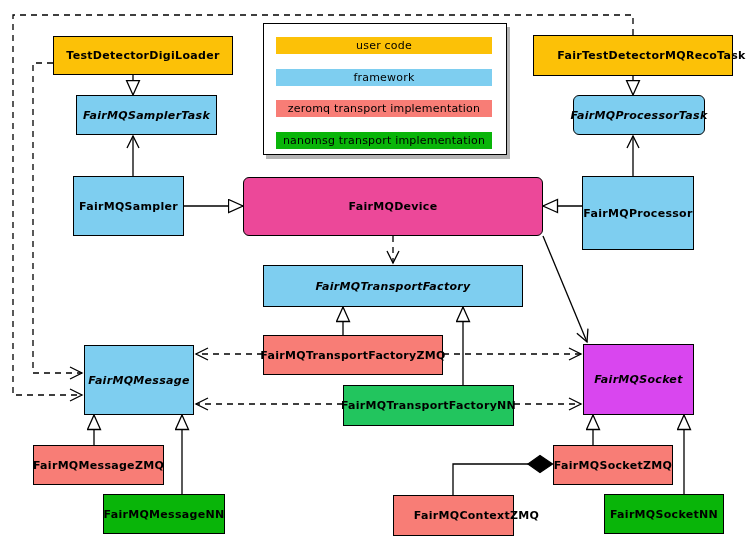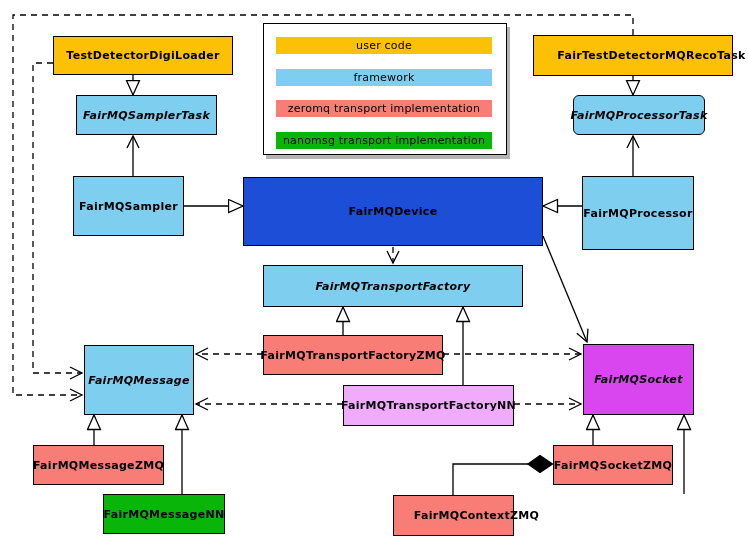--- a/index.html
+++ b/index.html
@@ -86,36 +86,37 @@
   <div class="node" style="left: 53px; top: 36px; width: 180px; height: 39px; background-color: rgb(252, 193, 7);">TestDetectorDigiLoader</div>
 
   <div class="node" style="left: 533px; top: 35px; width: 200px; height: 41px; background-color: rgb(252, 193, 7); padding-left: 37px;">FairTestDetectorMQRecoTask</div>
 
   <div class="node abstract" style="left: 76px; top: 95px; width: 141px; height: 40px; background-color: rgb(126, 206, 240);">FairMQSamplerTask</div>
 
   <div class="node abstract" style="left: 573px; top: 95px; width: 132px; height: 40px; background-color: rgb(126, 206, 240); border-radius: 6px;">FairMQProcessorTask</div>
 
   <div class="node" style="left: 73px; top: 176px; width: 111px; height: 60px; background-color: rgb(126, 206, 240);">FairMQSampler</div>
 
-  <div class="node" style="left: 243px; top: 177px; width: 300px; height: 69px; background-color: #1d4ed8;">FairMQDevice</div>
+  <div class="node" style="left: 243px; top: 177px; width: 300px; height: 59px; background-color: #ec4899; border-radius: 6px;">FairMQDevice</div>
 
   <div class="node" style="left: 582px; top: 176px; width: 112px; height: 74px; background-color: rgb(126, 206, 240);">FairMQProcessor</div>
 
   <div class="node abstract" style="left: 263px; top: 265px; width: 260px; height: 42px; background-color: rgb(126, 206, 240);">FairMQTransportFactory</div>
 
   <div class="node" style="left: 263px; top: 335px; width: 180px; height: 40px; background-color: rgb(248, 125, 118); text-align: right;">FairMQTransportFactoryZMQ</div>
 
-  <div class="node" style="left: 343px; top: 385px; width: 171px; height: 41px; background-color: #f0abfc;">FairMQTransportFactoryNN</div>
+  <div class="node" style="left: 343px; top: 385px; width: 171px; height: 41px; background-color: #22c55e;">FairMQTransportFactoryNN</div>
 
   <div class="node abstract" style="left: 84px; top: 345px; width: 110px; height: 70px; background-color: rgb(126, 206, 240);">FairMQMessage</div>
 
   <div class="node abstract" style="left: 583px; top: 344px; width: 111px; height: 71px; background-color: #d946ef;">FairMQSocket</div>
 
   <div class="node" style="left: 33px; top: 445px; width: 131px; height: 40px; background-color: rgb(248, 125, 118);">FairMQMessageZMQ</div>
 
   <div class="node" style="left: 553px; top: 445px; width: 120px; height: 40px; background-color: rgb(248, 125, 118);">FairMQSocketZMQ</div>
 
   <div class="node" style="left: 103px; top: 494px; width: 122px; height: 40px; background-color: rgb(9, 181, 9);">FairMQMessageNN</div>
 
+  <div class="node" style="left: 604px; top: 494px; width: 120px; height: 40px; background-color: rgb(9, 181, 9);">FairMQSocketNN</div>
 
   <div class="node" style="left: 393px; top: 495px; width: 121px; height: 41px; background-color: rgb(248, 125, 118); padding-left: 46px;">FairMQContextZMQ</div>
 
 </div>
 
 </body></html>

